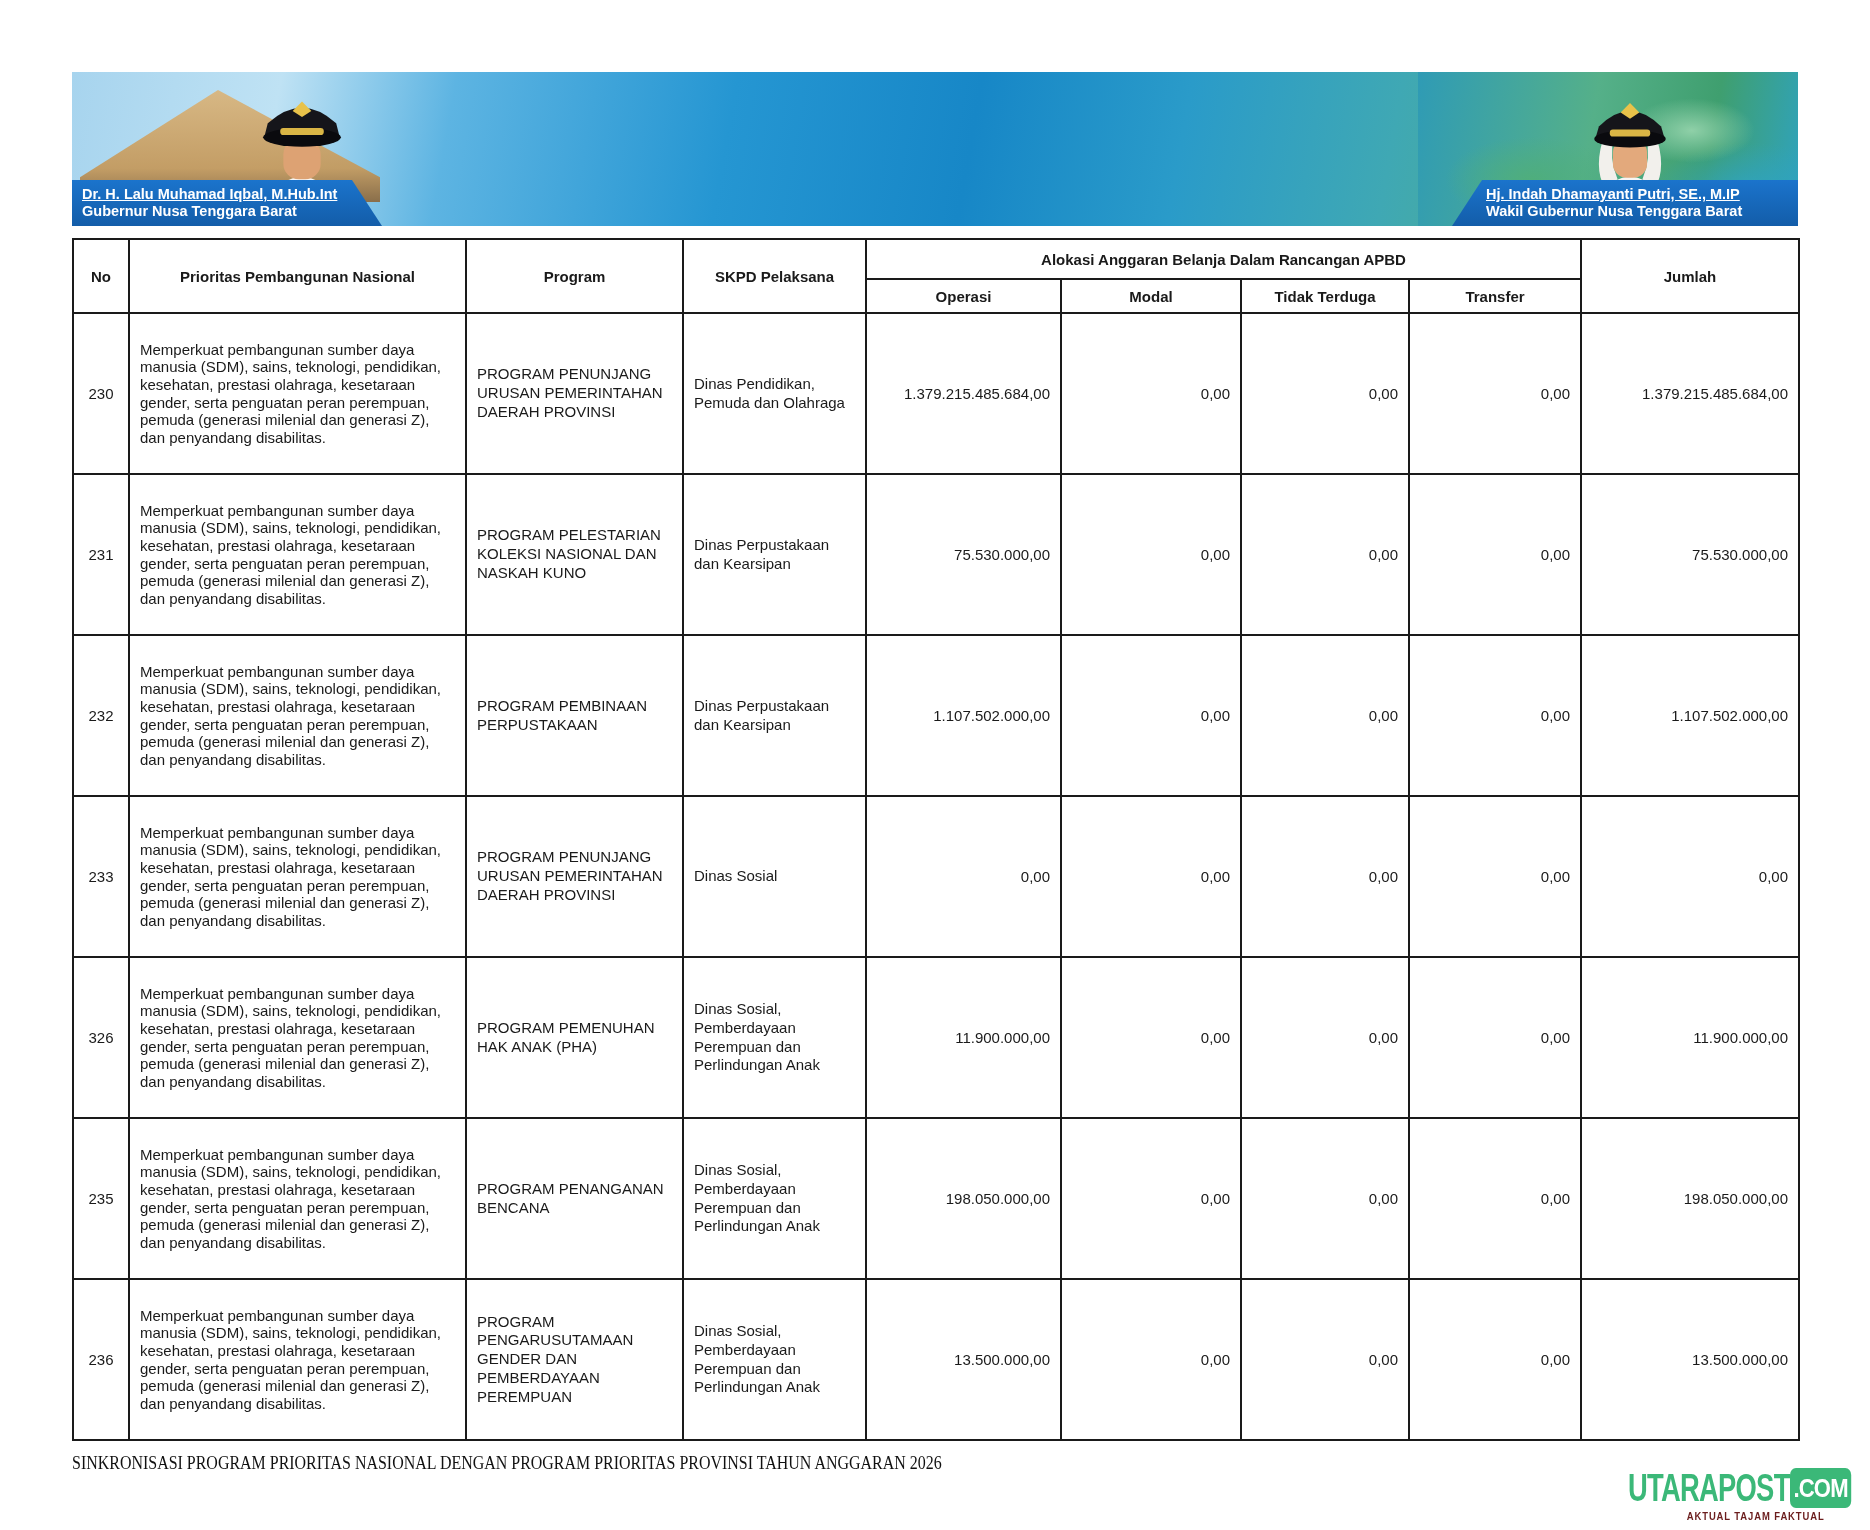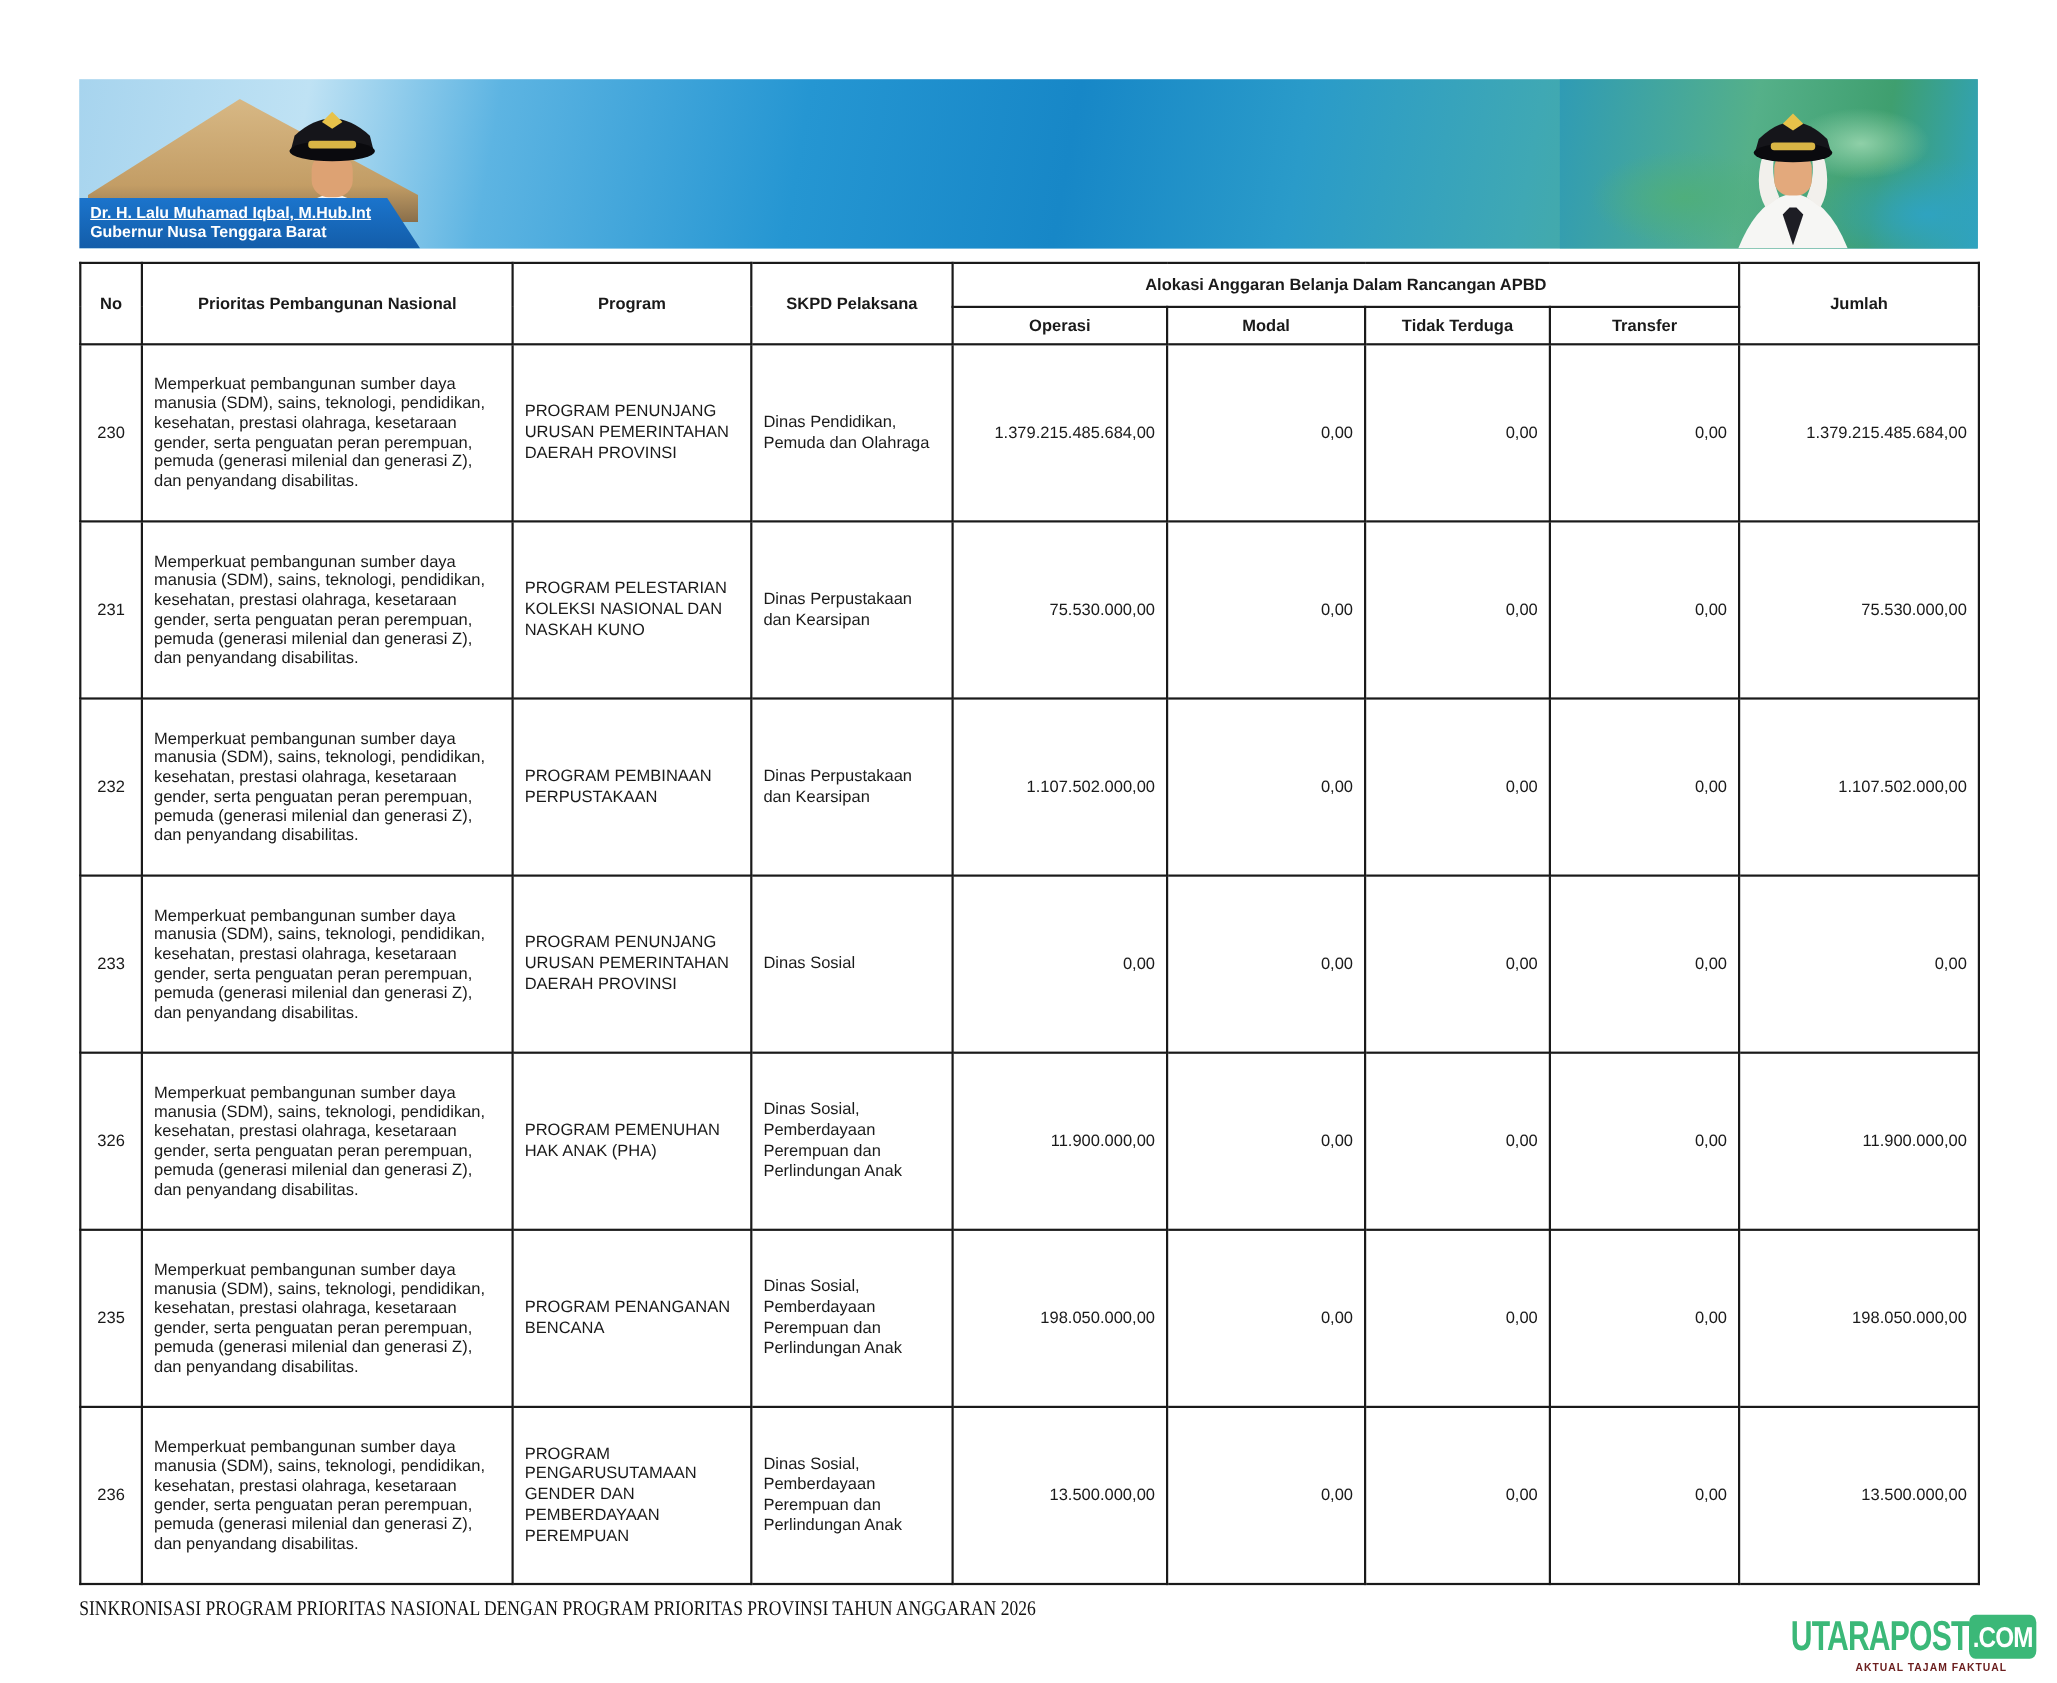--- a/index.html
+++ b/index.html
@@ -142,20 +142,24 @@
       <path d="M30 26 Q50 6 70 26 L72 33 L28 33 Z" fill="#15151a"></path>
       <ellipse cx="50" cy="34" rx="23" ry="5.5" fill="#0a0a0e"></ellipse>
       <rect x="37" y="28" width="26" height="4.5" rx="2" fill="#d9b545"></rect>
       <path d="M50 11 L56 17 L50 21 L44 17 Z" fill="#e8c24a"></path>
     </svg>
 
 
     <div class="ribbon ribbon-left">
       <span class="nm">Dr. H. Lalu Muhamad Iqbal, M.Hub.Int</span>
       <span class="tt">Gubernur Nusa Tenggara Barat</span>
+    </div>
+    <div class="ribbon ribbon-right">
+      <span class="nm">Hj. Indah Dhamayanti Putri, SE., M.IP</span>
+      <span class="tt">Wakil Gubernur Nusa Tenggara Barat</span>
     </div>
   </div>
 
   <table class="doc-table">
     <colgroup>
       <col style="width:56px">
         <col style="width:337px">
         <col style="width:217px">
         <col style="width:183px">
       <col style="width:195px">

